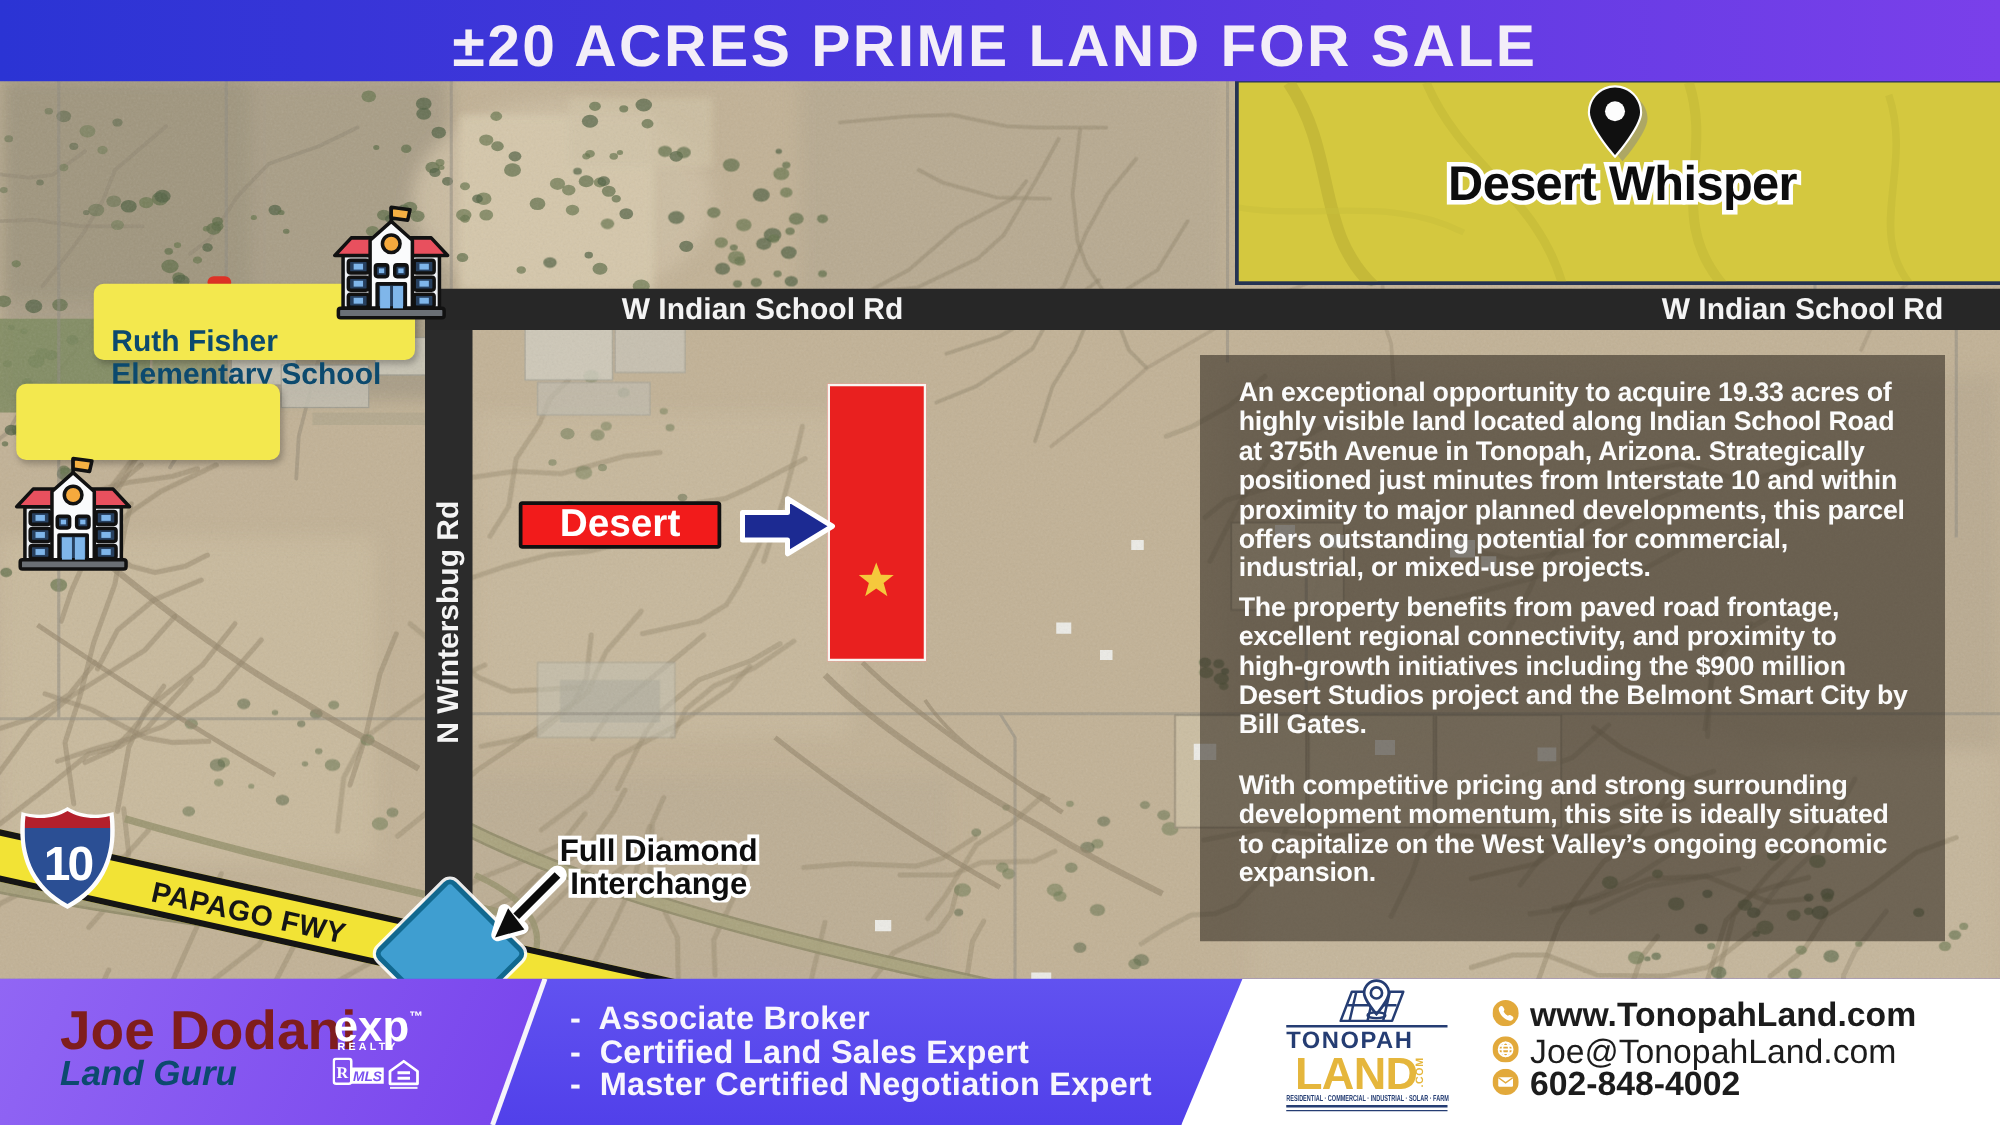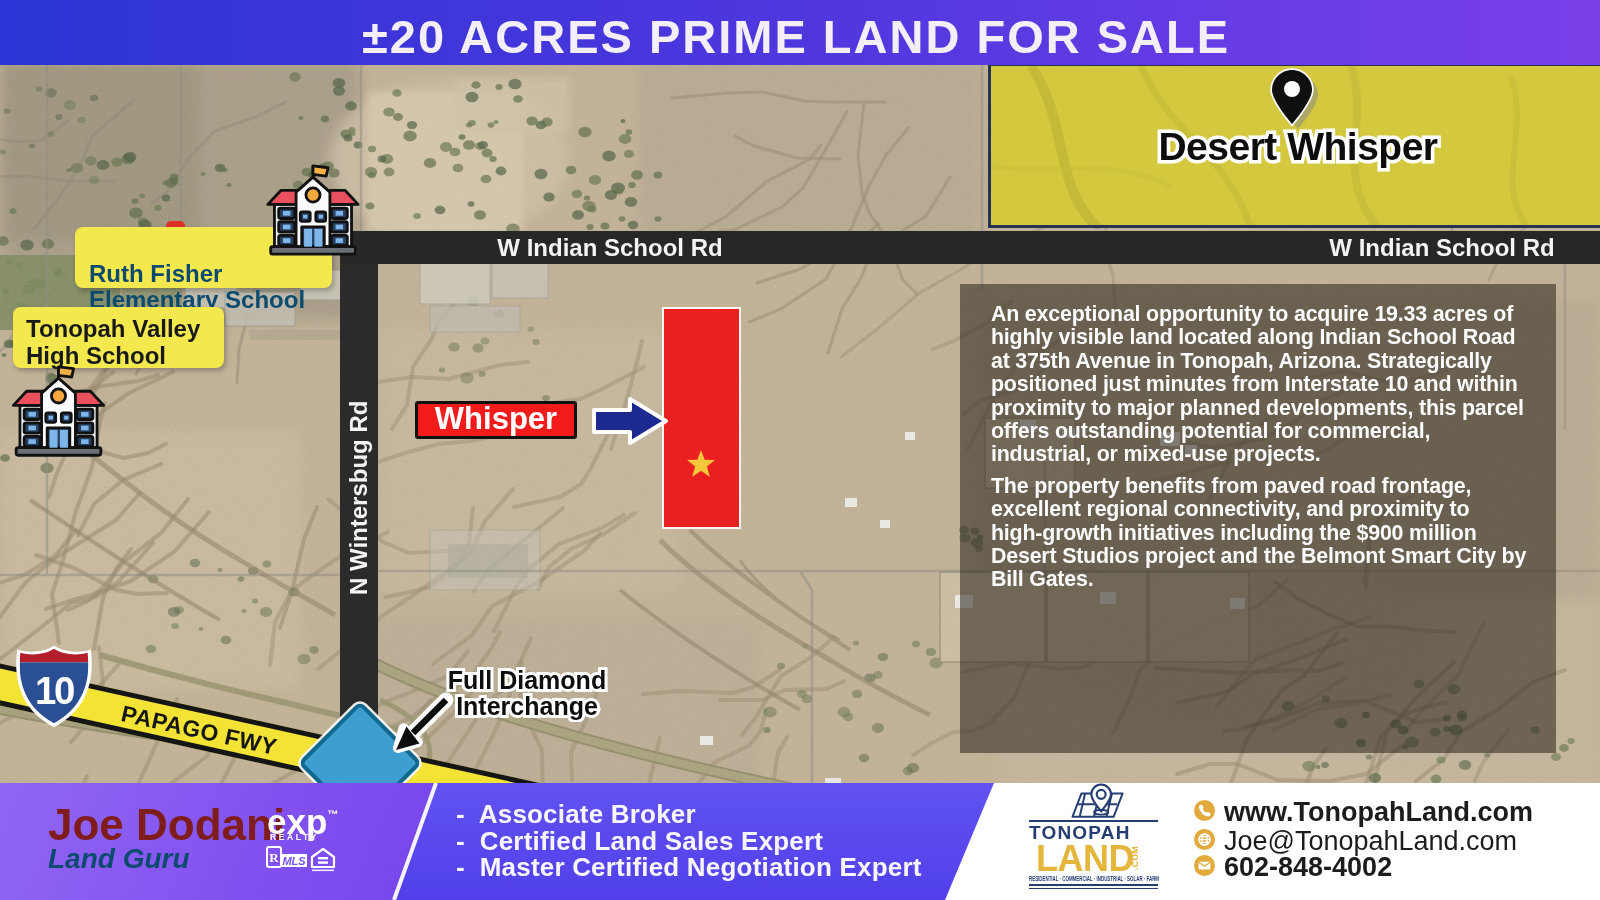--- a/index.html
+++ b/index.html
@@ -516,31 +516,32 @@
 </div>
 
 <div class="abs" style="left:316px;top:719px;width:88px;height:88px;background:#3f9ed0;border:4px solid #11688f;border-radius:7px;box-sizing:border-box;transform:rotate(45deg);box-shadow:0 0 0 2.5px rgba(255,255,255,0.9);"></div>
 
 <div class="abs" style="left:662px;top:307px;width:79px;height:222px;background:#e9201f;border:2.5px solid #f8f6f2;box-sizing:border-box;"></div>
 
 <svg class="abs" style="left:686px;top:449px" width="30" height="30" viewBox="0 0 30 30">
       <path d="M15,1 L18.7,10.8 L29,11 L20.9,17.4 L23.9,28 L15,21.8 L6.1,28 L9.1,17.4 L1,11 L11.3,10.8 Z" fill="#f5c83c"></path>
     </svg>
 
-<div class="abs" style="left:415px;top:401px;width:162px;height:38px;background:#f21b1b;border:3.5px solid #101010;border-radius:3px;box-sizing:border-box;color:#fff;font-size:31px;font-weight:bold;text-align:center;line-height:30px;">Whisper</div>
+<div class="abs" style="left:415px;top:401px;width:162px;height:38px;background:#f21b1b;border:3.5px solid #101010;border-radius:3px;box-sizing:border-box;color:#fff;font-size:31px;font-weight:bold;text-align:center;line-height:30px;">Desert</div>
 
 <svg class="abs" style="left:588px;top:394px" width="84" height="54" viewBox="0 0 84 54">
 <path d="M6,16 L42,16 L42,5 L78,27 L42,49 L42,38 L6,38 Z" fill="#1c2a92" stroke="#fff" stroke-width="4" stroke-linejoin="round"></path>
 </svg>
 
 <div class="abs" style="left:960px;top:284px;width:596px;height:469px;background:rgba(46,38,30,0.57);"></div>
 
 <div class="abs" style="left:991px;top:303px;width:560px;color:#fbfbfb;font-size:21.4px;font-weight:bold;line-height:23.4px;letter-spacing:-0.2px;">
 <div>An exceptional opportunity to acquire 19.33 acres of<br>highly visible land located along Indian School Road<br>at 375th Avenue in Tonopah, Arizona. Strategically<br>positioned just minutes from Interstate 10 and within<br>proximity to major planned developments, this parcel<br>offers outstanding potential for commercial,<br>industrial, or mixed-use projects.</div>
 <div style="margin-top:8px">The property benefits from paved road frontage,<br>excellent regional connectivity, and proximity to<br>high-growth initiatives including the $900 million<br>Desert Studios project and the Belmont Smart City by<br>Bill Gates.</div>
+<div style="margin-top:25px">With competitive pricing and strong surrounding<br>development momentum, this site is ideally situated<br>to capitalize on the West Valley’s ongoing economic<br>expansion.</div>
 </div>
 
 <div class="abs" style="left:166px;top:221px;width:19px;height:10px;background:#dd3226;border-radius:10px;"></div>
 
 <div class="abs" style="left:75px;top:227px;width:257px;height:61px;background:#f3e84e;border-radius:8px;box-shadow:2px 3px 5px rgba(0,0,0,0.25);"></div>
 <div class="abs" style="left:89px;top:236px;color:#0c4a6e;font-size:24px;font-weight:bold;line-height:26px;margin-top:25px;">Ruth Fisher<br>Elementary School</div>
 
 <svg class="abs" style="left:266px;top:163px" width="94" height="95" viewBox="0 0 100 101">
 <g stroke="#111" stroke-width="3" stroke-linejoin="round">
 <line x1="50" y1="16" x2="50" y2="3"></line>
@@ -570,21 +571,20 @@
 <rect x="18" y="51" width="8" height="5"></rect>
         <rect x="18" y="65.5" width="8" height="5"></rect>
         <rect x="18" y="80" width="8" height="5"></rect>
 <rect x="74" y="51" width="8" height="5"></rect>
         <rect x="74" y="65.5" width="8" height="5"></rect>
         <rect x="74" y="80" width="8" height="5"></rect>
 </g>
 </svg>
 
 <div class="abs" style="left:13px;top:307px;width:211px;height:61px;background:#f3e84e;border-radius:8px;box-shadow:2px 3px 5px rgba(0,0,0,0.25);"></div>
-<div class="abs" style="left:26px;top:315px;color:#191919;font-size:24px;font-weight:bold;line-height:27px;">Tonopah Valley<br>High School</div>
 
 <svg class="abs" style="left:10px;top:364px" width="97" height="95" viewBox="0 0 100 101">
 <g stroke="#111" stroke-width="3" stroke-linejoin="round">
 <line x1="50" y1="16" x2="50" y2="3"></line>
 <path d="M50,3 L66,5 L64,14 L50,12 Z" fill="#f5b043"></path>
 <rect x="9" y="44" width="27" height="45" fill="#eceff3"></rect>
 <rect x="64" y="44" width="27" height="45" fill="#eceff3"></rect>
 <path d="M2,44 L46,44 L46,29 L16,29 Z" fill="#e8505e"></path>
 <path d="M54,44 L98,44 L84,29 L54,29 Z" fill="#e8505e"></path>
 <path d="M32,89 L32,31 L50,15 L68,31 L68,89 Z" fill="#fafbfc"></path>

